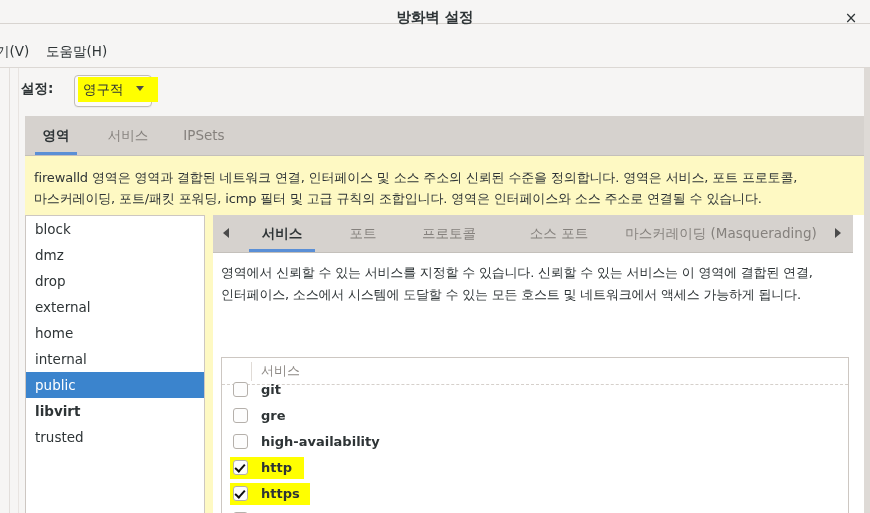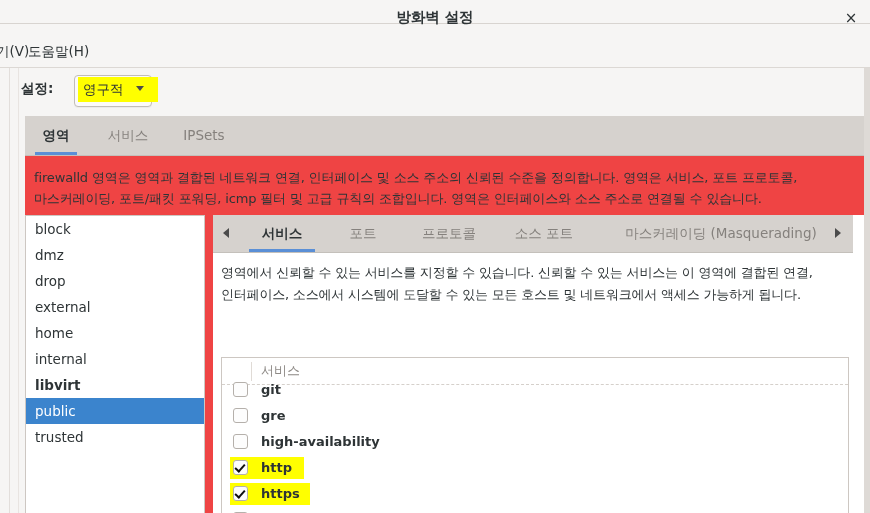--- a/index.html
+++ b/index.html
@@ -48,21 +48,21 @@
     border-bottom: 1px solid #dcd8d4;
     box-sizing: border-box;
   }
   .menu-item {
     position: absolute; top: 0;
     line-height: 31px;
     font-size: 13.5px; color: #2e3436;
     white-space: nowrap;
   }
   .menu-item.m0 { left: -4px; }
-  .menu-item.m1 { left: 28px; text-align: right; }
+  .menu-item.m1 { left: 46px; text-align: right; }
 
   
   .edge-left {
     position: absolute; left: 0; top: 68px;
     width: 10px; height: 445px;
     background: #f6f5f4;
     border-right: 1px solid #e2dedb;
     box-sizing: border-box;
   }
   .edge-left2 {
@@ -111,21 +111,21 @@
     width: 0; height: 0;
     border-left: 4.5px solid transparent;
     border-right: 4.5px solid transparent;
     border-top: 5px solid #4b4b4b;
   }
 
   
   .outer-notebook {
     position: absolute; left: 25px; top: 116px;
     width: 839px; height: 397px;
-    background: #ef4444;
+    background: #fef9c3;
   }
   .outer-tabbar {
     position: absolute; left: 0; top: 0;
     width: 839px; height: 40px;
     background: #d6d2ce;
     border-bottom: 1px solid #c4c0bb;
     box-sizing: border-box;
   }
   .outer-tab {
     position: absolute; top: 0;
@@ -198,21 +198,21 @@
   }
   .inner-tab.active { color: #2e3436; font-weight: bold; }
   .inner-tab.active::after {
     content: ""; position: absolute;
     left: 0; right: 0; bottom: 0; height: 3px;
     background: #5a8fd6;
   }
   .inner-tab.i0 { left: 36px;  width: 66px; }
   .inner-tab.i1 { left: 126px; width: 48px; }
   .inner-tab.i2 { left: 196px; width: 80px; }
-  .inner-tab.i3 { left: 284px; width: 76px; text-align: right; }
+  .inner-tab.i3 { left: 308px; width: 76px; }
   .inner-tab.i4 { left: 400px; width: 216px; }
 
   .arrow-left, .arrow-right {
     position: absolute; top: 13px;
     width: 0; height: 0;
   }
   .arrow-left {
     left: 10px;
     border-top: 5.5px solid transparent;
     border-bottom: 5.5px solid transparent;
@@ -337,22 +337,22 @@
 
     <div class="outer-desc">firewalld 영역은 영역과 결합된 네트워크 연결, 인터페이스 및 소스 주소의 신뢰된 수준을 정의합니다. 영역은 서비스, 포트 프로토콜, 마스커레이딩, 포트/패킷 포워딩, icmp 필터 및 고급 규칙의 조합입니다. 영역은 인터페이스와 소스 주소로 연결될 수 있습니다.</div>
 
     <div class="zone-list">
       <div class="zone-item">block</div>
       <div class="zone-item">dmz</div>
       <div class="zone-item">drop</div>
       <div class="zone-item">external</div>
       <div class="zone-item">home</div>
       <div class="zone-item">internal</div>
+      <div class="zone-item selected">public</div>
       <div class="zone-item bold">libvirt</div>
-      <div class="zone-item selected">public</div>
       <div class="zone-item">trusted</div>
     </div>
 
     <div class="inner-notebook">
 
       <div class="inner-tabbar">
         <div class="arrow-left"></div>
         <div class="inner-tab i0 active">서비스</div>
         <div class="inner-tab i1">포트</div>
         <div class="inner-tab i2">프로토콜</div>

